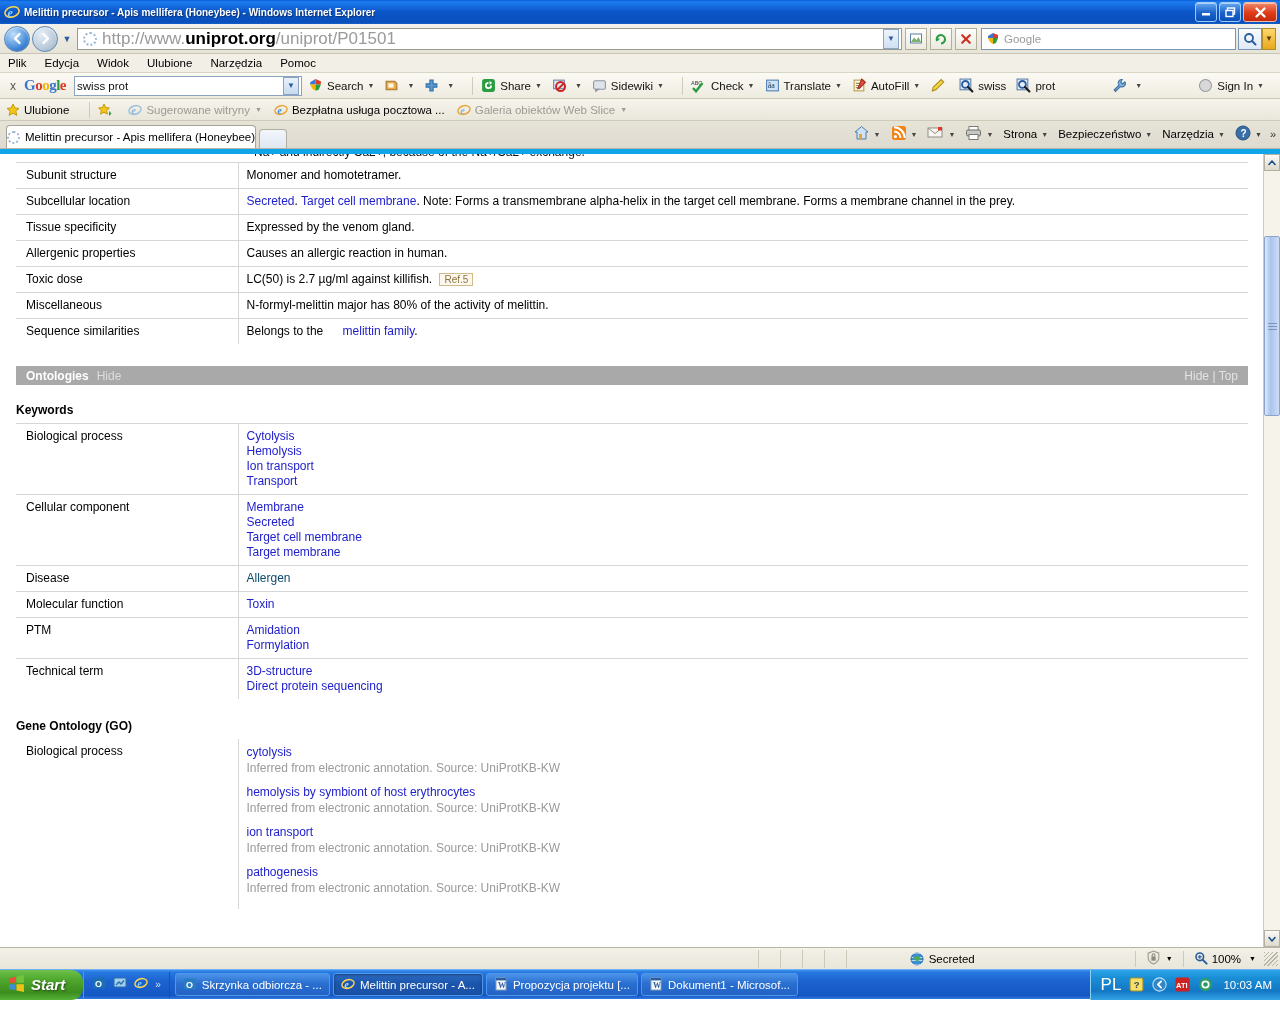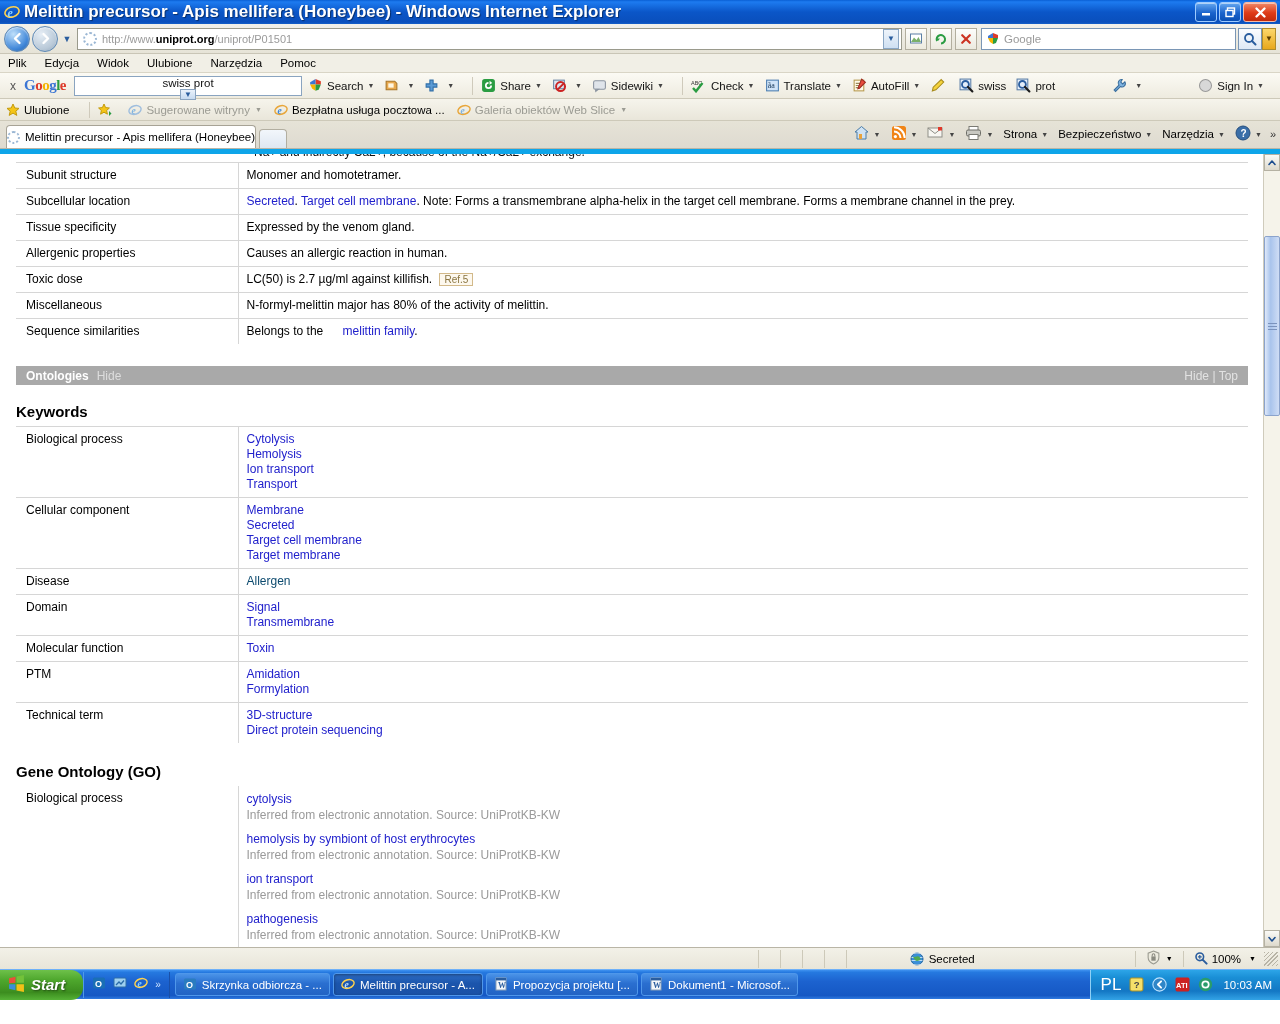--- a/index.html
+++ b/index.html
@@ -18,21 +18,21 @@
     background: linear-gradient(180deg,#0a5fd4 0%,#1d7bf0 8%,#0b56c8 50%,#0a4fbc 92%,#1560c9 100%);
     display: flex; align-items: center;
     padding: 0 2px 0 4px;
     position: relative;
   }
   .titlebar .ie-logo {
     width: 16px; height: 16px; margin-right: 4px;
     position: relative; flex: none;
   }
   .titlebar .title-text {
-    color: #fff; font-weight: bold; font-size: 17px;
+    color: #fff; font-weight: bold; font-size: 10px;
     text-shadow: 1px 1px 1px rgba(0,0,0,.45);
     white-space: nowrap; overflow: hidden;
   }
   .win-btns { position: absolute; right: 3px; top: 2px; display: flex; gap: 2px; }
   .win-btn {
     width: 22px; height: 20px;
     border: 1px solid #9ecbff;
     border-radius: 3px;
     background: linear-gradient(180deg,#66a8f0,#1a63cc 55%,#0a4fb5);
     display:flex; align-items:center; justify-content:center;
@@ -66,21 +66,21 @@
   .addr {
     flex: 1 1 auto; height: 22px;
     background: #fff; border: 1px solid #9a9a8c;
     display: flex; align-items: center; padding: 0 2px;
     min-width: 0;
   }
   .addr .throb {
     width: 14px; height: 14px; margin: 0 5px 0 3px; flex:none;
     border: 2px dotted #9bb7d4; border-radius: 50%;
   }
-  .addr .url { font-size: 11px; color:#777; white-space: nowrap; overflow:hidden; }
+  .addr .url { font-size: 17px; color:#777; white-space: nowrap; overflow:hidden; }
   .addr .url b { color: #000; font-weight: bold; }
   .addr .url .dim { color:#9a9a9a; }
   .addr .addr-drop {
     width: 16px; height:20px; margin-left:auto; flex:none;
     background: linear-gradient(180deg,#eef4fb,#cfe0f2);
     border:1px solid #8ba7c4; display:flex;align-items:center;justify-content:center;
     color:#2a5d9e;font-size:8px;
   }
   .sq-btn {
     width: 22px; height:22px; margin-left:3px; flex:none;
@@ -121,21 +121,21 @@
     display:flex; align-items:center; padding: 0 6px;
     border-bottom: 1px solid #cdc9b9;
     font-size: 11.5px;
   }
   .gt-x { color:#555; margin: 0 8px 0 4px; font-size: 12px; }
   .glogo { font-size:15px; font-weight:bold; letter-spacing:-.5px; margin-right:8px; font-family:"Liberation Serif", serif; }
   .glogo .b1{color:#3c76d4}.glogo .r{color:#dd3c2b}.glogo .y{color:#f5b400}.glogo .b2{color:#3c76d4}.glogo .g{color:#2a9c42}
   .gsearch {
     width: 228px; height:20px; background:#fff;
     border:1px solid #8aa4c0; display:flex;align-items:center;
-    padding:0 2px; margin-right:6px;flex-direction:column;
+    padding:0 2px; margin-right:6px;
   }
   .gsearch .val { font-size:11.5px; color:#111; flex:1; }
   .gsearch .dd {
     width:16px;height:18px;background:linear-gradient(180deg,#eaf2fb,#c6daf0);
     border:1px solid #8aa4c0;display:flex;align-items:center;justify-content:center;
     font-size:8px;color:#2a5d9e;
   }
   .gt-item { display:flex; align-items:center; margin-right:10px; white-space:nowrap; color:#111; }
   .gt-item .ico { margin-right:4px; display:inline-flex; }
   .gt-item .car { margin-left:4px; font-size:7px; color:#444; }
@@ -214,21 +214,21 @@
     margin: 22px 0 0 0; height: 19px;
     background: #a9a9a9; color:#fff;
     display:flex; align-items:center;
     padding: 0 10px; width: 1232px;
     font-size: 12px;
   }
   .section-bar .t { font-weight: bold; }
   .section-bar .hide { color:#ddd; margin-left: 8px; }
   .section-bar .right { margin-left:auto; color:#e2e2e2; }
 
-  h3.blk { font-size: 15px; margin: 18px 0 6px 0; font-weight:bold; }
+  h3.blk { font-size: 12px; margin: 18px 0 6px 0; font-weight:bold; }
   h3.blk.go { margin-top: 20px; }
 
   .go-item { margin-bottom: 8px; }
   .go-item .term { color:#2121cc; line-height:16px; }
   .go-item .src { color:#9a9a9a; line-height:16px; }
 
   
   .vscroll {
     position:absolute; right:0; top:0; bottom:0; width:17px;
     background:#f5f3ea; border-left:1px solid #cfcbbc;
@@ -760,27 +760,20 @@
               <div class="lnk" style="color: rgb(33, 33, 204);">Target membrane</div>
             </td>
           </tr>
           <tr>
             <td class="key">Disease</td>
             <td>
               <div class="lnk" style="color: #0c4a6e;">Allergen</div>
             </td>
           </tr>
           <tr>
-            <td class="key">Domain</td>
-            <td>
-              <div class="lnk" style="color: rgb(33, 33, 204);">Signal</div>
-              <div class="lnk" style="color: rgb(33, 33, 204);">Transmembrane</div>
-            </td>
-          </tr>
-          <tr>
             <td class="key">Molecular function</td>
             <td>
               <div class="lnk" style="color: rgb(33, 33, 204);">Toxin</div>
             </td>
           </tr>
           <tr>
             <td class="key">PTM</td>
             <td>
               <div class="lnk" style="color: rgb(33, 33, 204);">Amidation</div>
               <div class="lnk" style="color: rgb(33, 33, 204);">Formylation</div>

